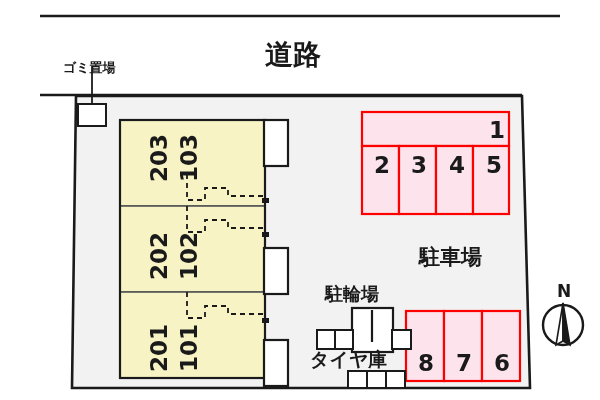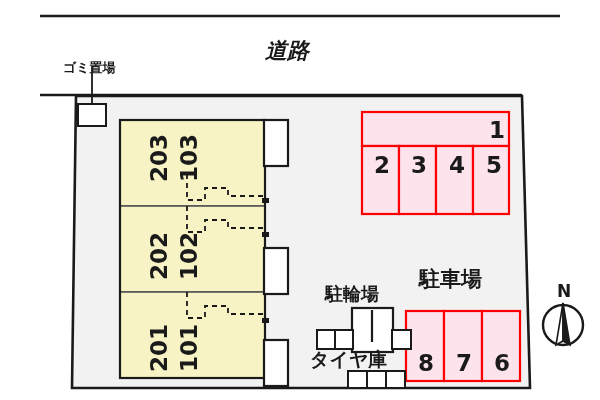--- a/index.html
+++ b/index.html
@@ -82,25 +82,25 @@
     <rect x="386" y="371" width="19" height="17" fill="#ffffff" stroke="#1a1a1a" stroke-width="2"></rect>
   </g>
 
   <g>
     <circle cx="563" cy="325" r="20" fill="#ffffff" stroke="#1a1a1a" stroke-width="2.4"></circle>
     <polygon points="563,303 556,345 563,341" fill="#ffffff" stroke="#1a1a1a" stroke-width="1.6"></polygon>
     <polygon points="563,303 570,345 563,341" fill="#1a1a1a" stroke="#1a1a1a" stroke-width="1.6"></polygon>
   </g>
 </svg>
 
-<div class="lbl" style="left:265px;top:36px;font-size:22px;font-style:italic;">道路</div>
+<div class="lbl" style="left:265px;top:36px;font-size:28px;">道路</div>
 
 <div class="lbl" style="left:63px;top:59px;font-size:13px;">ゴミ置場</div>
 
-<div class="lbl" style="left:419px;top:243px;font-size:21px;margin-top:22px;">駐車場</div>
+<div class="lbl" style="left:419px;top:243px;font-size:21px;">駐車場</div>
 
 <div class="lbl" style="left:325px;top:282px;font-size:18px;">駐輪場</div>
 
 <div class="lbl" style="left:310px;top:347px;font-size:19px;">タイヤ庫</div>
 
 <div class="lbl" style="left:557px;top:281px;font-size:17px;">N</div>
 
 <div class="vlbl" style="left:146px;top:182px;font-size:23px;">203</div>
 <div class="vlbl" style="left:176px;top:182px;font-size:23px;">103</div>
 

